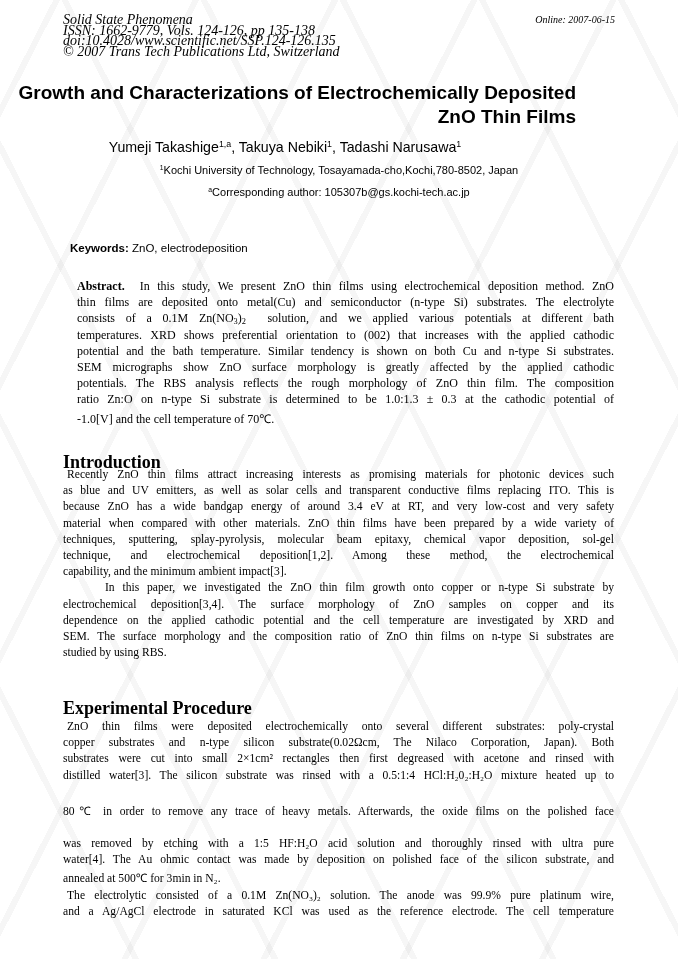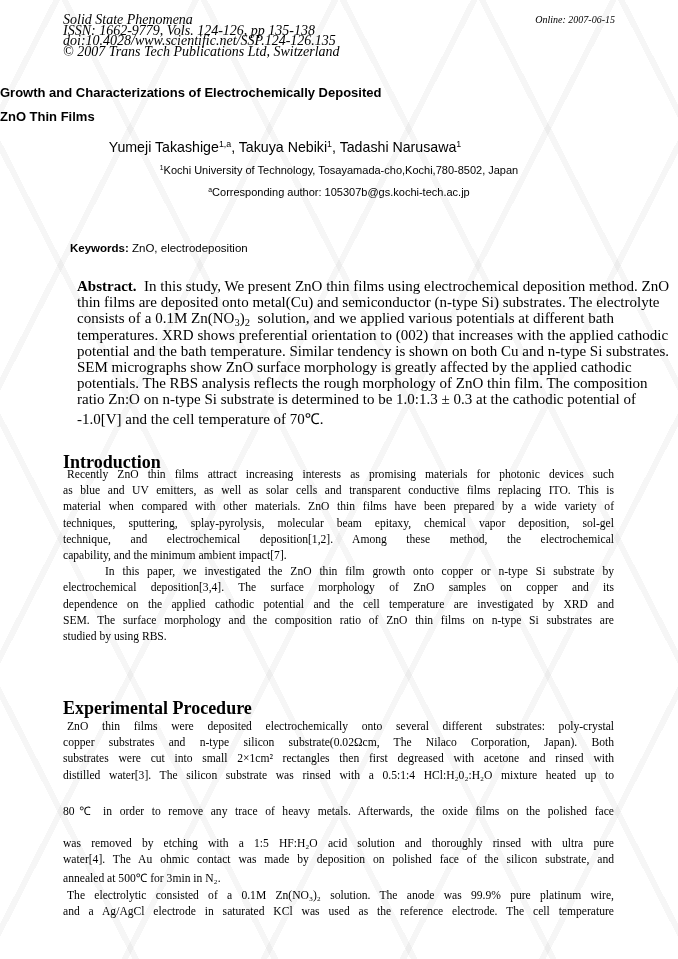--- a/index.html
+++ b/index.html
@@ -18,22 +18,22 @@
   .hdr {
     position: absolute; top: 15px; left: 63px; font-family: "Liberation Serif", serif;
     font-style: italic; font-size: 14px; line-height: 10.5px;
   }
   .hdr div { white-space: nowrap; }
   .online {
     position: absolute; top: 15px; right: 63px; font-family: "Liberation Serif", serif;
     font-style: italic; font-size: 10px; line-height: 10.5px;
   }
   .title {
-    position: absolute; top: 81px; left: 0; width: 576px; text-align: left;
-    font-family: "Liberation Sans", sans-serif; font-weight: bold; font-size: 13px; line-height: 24px;
+    position: absolute; top: 81px; left: 0; width: 576px; text-align: right;
+    font-family: "Liberation Sans", sans-serif; font-weight: bold; font-size: 19px; line-height: 24px;
   }
   .authors {
     position: absolute; top: 138px; left: 0; width: 570px; text-align: center;
     font-family: "Liberation Sans", sans-serif; font-size: 14.2px; line-height: 18px;
   }
   .affil {
     position: absolute; top: 163px; left: 0; width: 678px; text-align: center;
     font-family: "Liberation Sans", sans-serif; font-size: 11px; line-height: 14px;
   }
   .corr {
@@ -42,21 +42,21 @@
   }
   sup { font-size: 0.62em; vertical-align: 0.55em; line-height: 0; }
   sub { font-size: 0.7em; vertical-align: -0.25em; line-height: 0; }
   .kw {
     position: absolute; top: 242px; left: 70px;
     font-family: "Liberation Sans", sans-serif; font-size: 11.5px;
   }
   .kw b { font-weight: bold; }
   .abs {
     position: absolute; top: 278px; left: 77px; width: 537px;
-    font-family: "Liberation Serif", serif; font-size: 15px; line-height: 16.2px;
+    font-family: "Liberation Serif", serif; font-size: 12px; line-height: 16.2px;
     text-align: justify;
   }
   .sec-h {
     position: absolute; left: 63px;
     font-family: "Liberation Serif", serif; font-weight: bold; font-size: 18px;
   }
   .body {
     position: absolute; left: 63px; width: 551px;
     font-family: "Liberation Serif", serif; font-size: 11.6px; line-height: 16.2px;
     text-align: justify;
@@ -103,24 +103,25 @@
     <span class="line">SEM micrographs show ZnO surface morphology is greatly affected by the applied cathodic</span>
     <span class="line">potentials. The RBS analysis reflects the rough morphology of ZnO thin film. The composition</span>
     <span class="line">ratio Zn:O on n-type Si substrate is determined to be 1.0:1.3 ± 0.3 at the cathodic potential of</span>
     <span class="line last" style="margin-top:3px;">-1.0[V] and the cell temperature of 70℃.</span>
   </div>
 
   <div class="sec-h" style="top:452px;">Introduction</div>
   <div class="body" style="top:467px;">
     <span class="line" style="padding-left:4px;">Recently ZnO thin films attract increasing interests as promising materials for photonic devices such</span>
     <span class="line">as blue and UV emitters, as well as solar cells and transparent conductive films replacing ITO. This is</span>
+    <span class="line">because ZnO has a wide bandgap energy of around 3.4 eV at RT, and very low-cost and very safety</span>
     <span class="line">material when compared with other materials. ZnO thin films have been prepared by a wide variety of</span>
     <span class="line">techniques, sputtering, splay-pyrolysis, molecular beam epitaxy, chemical vapor deposition, sol-gel</span>
     <span class="line">technique, and electrochemical deposition[1,2].   Among these method, the electrochemical</span>
-    <span class="line last">capability, and the minimum ambient impact[7].</span>
+    <span class="line last">capability, and the minimum ambient impact[3].</span>
     <span class="line" style="padding-left:4px;margin-left:38px;">In this paper, we investigated the ZnO thin film growth onto copper or n-type Si substrate by</span>
     <span class="line">electrochemical deposition[3,4]. The surface morphology of ZnO samples on copper and its</span>
     <span class="line">dependence on the applied cathodic potential and the cell temperature are investigated by XRD and</span>
     <span class="line">SEM. The surface morphology and the composition ratio of ZnO thin films on n-type Si substrates are</span>
     <span class="line last">studied by using RBS.</span>
   </div>
 
   <div class="sec-h" style="top:698px;">Experimental Procedure</div>
   <div class="body" style="top:719px;">
     <span class="line" style="padding-left:4px;">ZnO thin films were deposited electrochemically onto several different substrates: poly-crystal</span>

